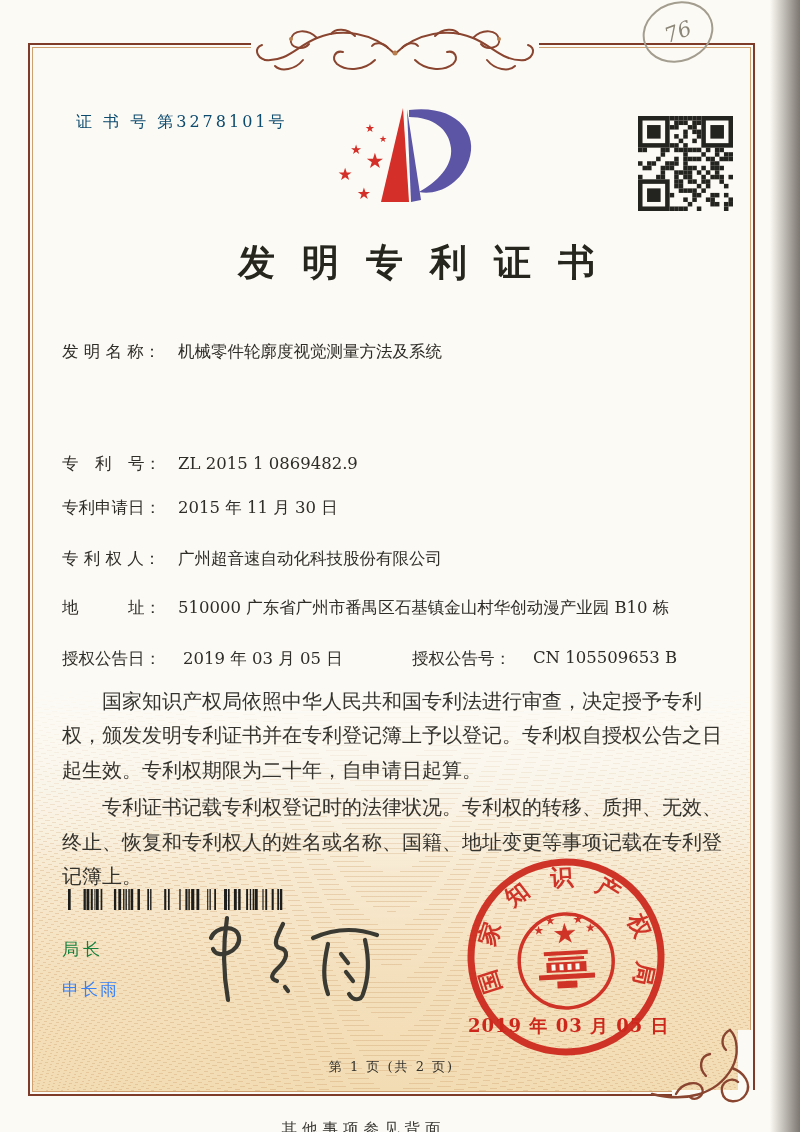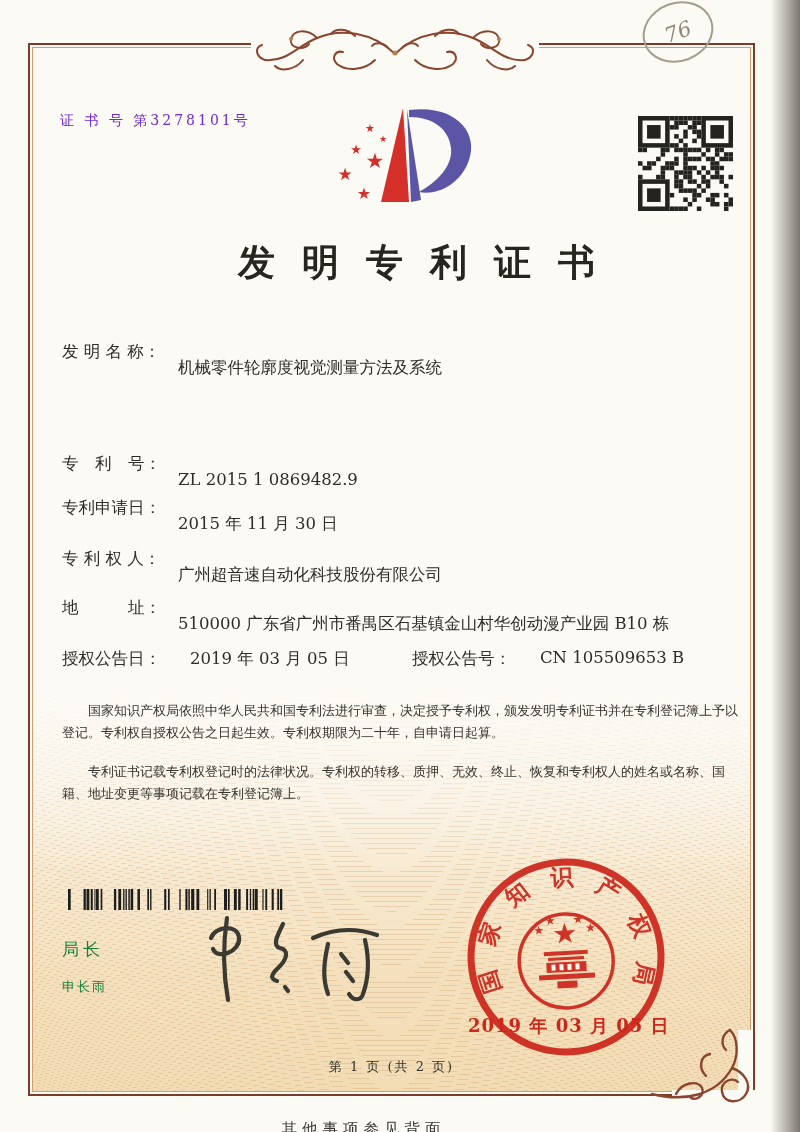--- a/index.html
+++ b/index.html
@@ -23,40 +23,40 @@
   .frame::after{content:"";position:absolute;inset:2px;border:1px solid #cf9f6f;}
 
   
   .guilloche{position:absolute;left:33px;top:690px;width:717px;height:402px;
     background:
       repeating-radial-gradient(140% 90% at 50% 160%,rgba(200,150,95,.30) 0 1px,rgba(0,0,0,0) 1px 7px),
       linear-gradient(to bottom,rgba(250,245,235,0) 0%,#f4e0bd 70%,#f2dcb4 100%);
     -webkit-mask-image:linear-gradient(to bottom,transparent 0,#000 45%);
     mask-image:linear-gradient(to bottom,transparent 0,#000 45%);}
 
-  .cert-no{position:absolute;left:60px;top:112px;font-size:14px;color:#6d28d9;letter-spacing:3px;}
+  .cert-no{position:absolute;left:76px;top:112px;font-size:16px;color:#0c4a6e;letter-spacing:3px;}
 
   .logo{position:absolute;left:323px;top:102px;}
   .qr{position:absolute;left:638px;top:116px;width:95px;height:95px;}
 
   .title{position:absolute;left:28px;top:238px;width:777px;text-align:center;
     font-size:37px;font-weight:bold;color:#26261f;letter-spacing:27px;text-indent:27px;}
 
   .row{position:absolute;left:62px;width:680px;font-size:16.5px;color:#2f2d28;line-height:27px;display:flex;}
   .row .lab{flex:0 0 116px;white-space:nowrap;}
-  .row .val{flex:1;margin-top:16px;}
-  .row2{position:absolute;left:62px;font-size:16.5px;color:#2f2d28;display:flex;gap:12px;}
+  .row .val{flex:1;}
+  .row2{position:absolute;left:62px;font-size:16.5px;color:#2f2d28;display:flex;gap:5px;}
 
   .paras{position:absolute;left:62px;top:684px;width:676px;color:#35332d;}
-  .paras p{margin:16px 0 3px 0;font-size:13px;line-height:1.72;text-indent:2em;}
+  .paras p{margin:0 0 3px 0;font-size:20px;line-height:1.72;text-indent:2em;}
 
   .barcode{position:absolute;left:68px;top:889px;width:215px;height:21px;}
 
   .director-label{position:absolute;left:62px;top:938px;font-size:17px;color:#15803d;letter-spacing:4px;}
-  .director-name{position:absolute;left:62px;top:978px;font-size:13px;color:#15803d;letter-spacing:2px;font-family:Liberation Serif, serif;}
+  .director-name{position:absolute;left:62px;top:978px;font-size:17px;color:#3b82f6;letter-spacing:2px;font-family:Liberation Serif, serif;}
 
   .signature{position:absolute;left:195px;top:912px;}
 
   .seal{position:absolute;left:452px;top:843px;opacity:.93;transform:rotate(-3deg);}
   .seal-date{position:absolute;left:468px;top:1014px;color:#cd271c;font-size:18px;letter-spacing:1px;font-weight:bold;}
 
   .page-info{position:absolute;left:28px;top:1058px;width:727px;text-align:center;
     font-size:13px;color:#34322c;letter-spacing:2px;}
   .bottom-note{position:absolute;left:0px;top:1119px;width:727px;text-align:center;
     font-size:15.5px;color:#3a3833;letter-spacing:5px;}

